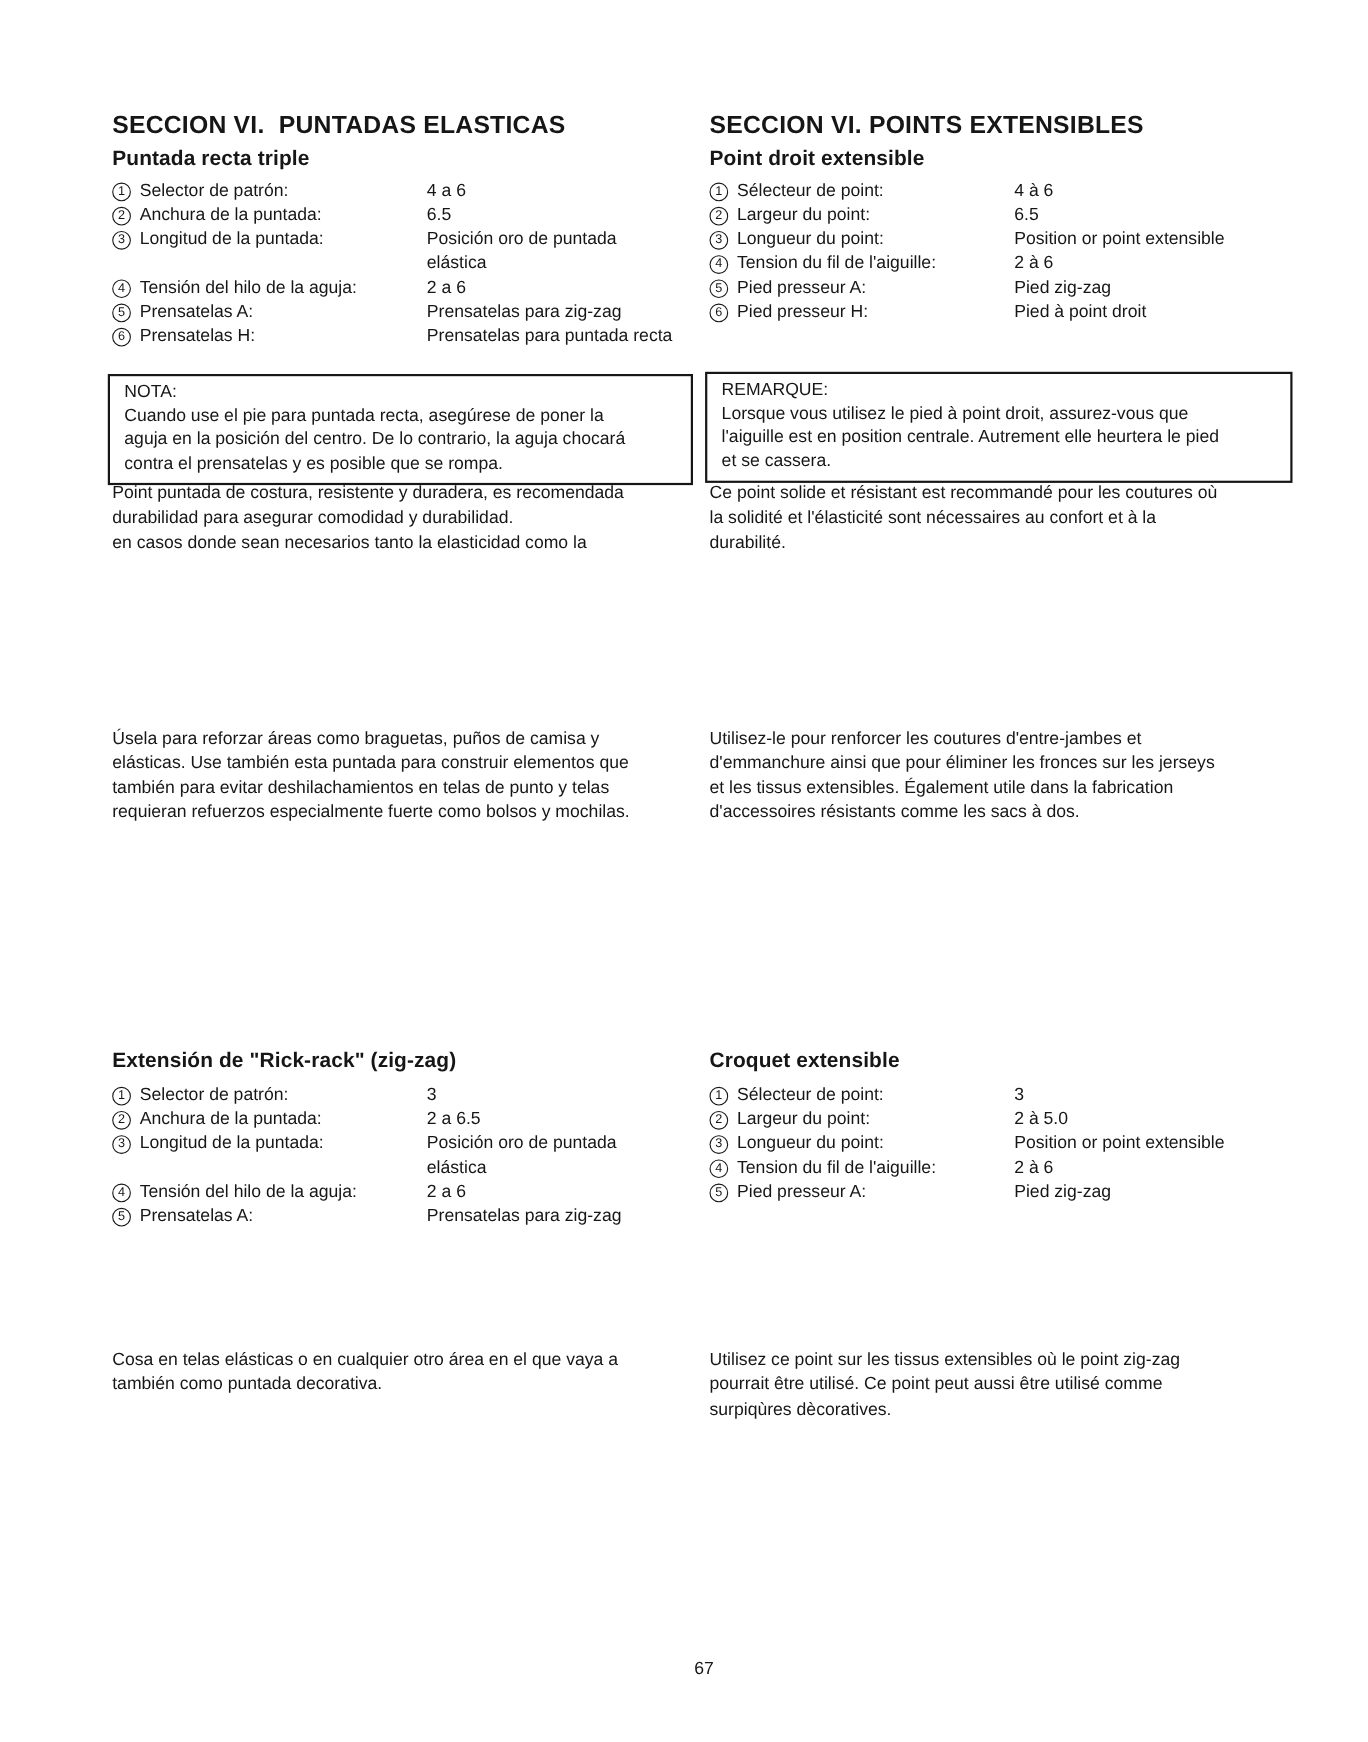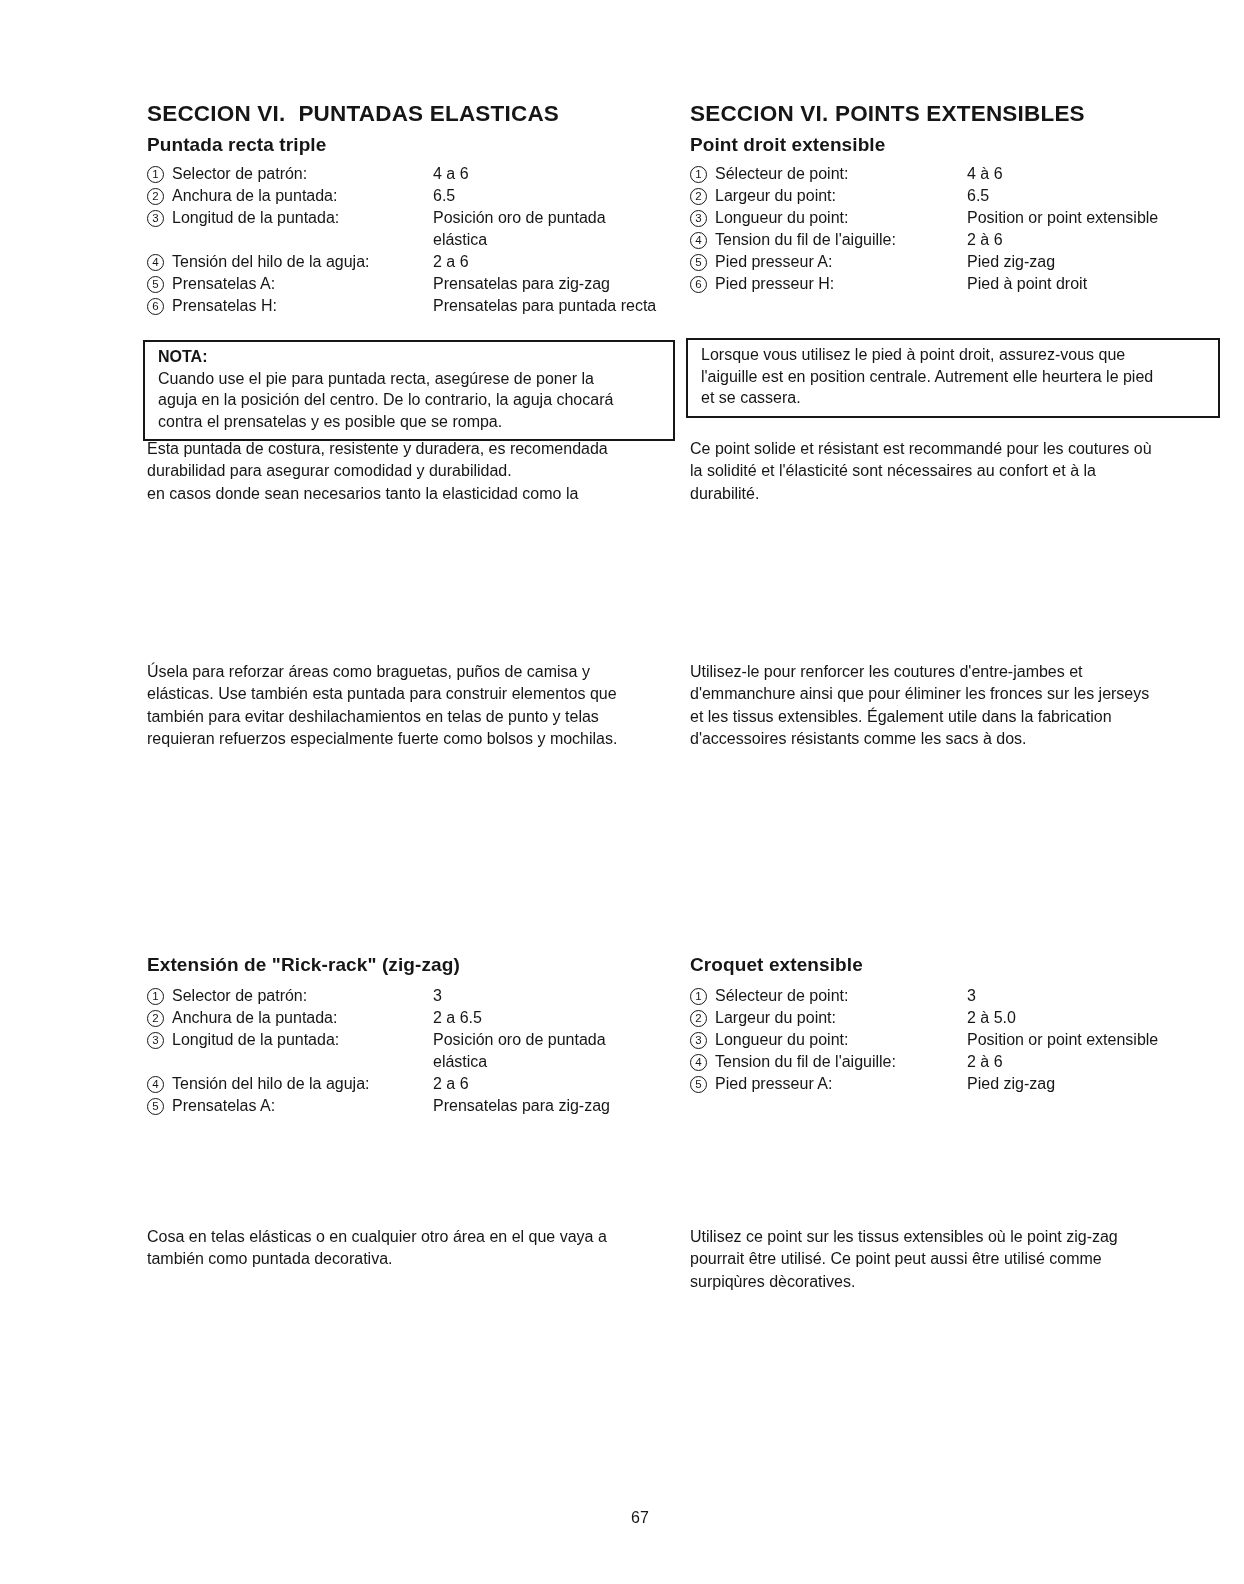--- a/index.html
+++ b/index.html
@@ -1,21 +1,21 @@
 <!DOCTYPE html>
 <html><head>
 <meta charset="utf-8">
 <style>
   html,body{margin:0;padding:0;background:#e8e8e8;}
   .page{
     position:relative;width:1244px;height:1584px;background:#ffffff;
     font-family:"Liberation Sans",sans-serif;color:#161616;margin:0 auto;
     overflow:hidden;
   }
-  .col{position:absolute;top:0;height:1584px;margin-left:45px;}
+  .col{position:absolute;top:0;height:1584px;}
   .col-left{left:102px;width:530px;}
   .col-right{left:645px;width:530px;}
 
   .sec-title{position:absolute;top:101px;left:0;font-size:22.5px;font-weight:bold;white-space:pre-wrap;letter-spacing:.2px;}
   .blk-title{position:absolute;left:0;font-size:19px;font-weight:bold;letter-spacing:.1px;}
   .t1{top:134px;}
   .t2{top:954px;}
 
   .spec-list{position:absolute;left:0;width:100%;font-size:16px;line-height:22px;}
   .list1{top:163px;}
@@ -24,21 +24,21 @@
   .circ{flex:0 0 auto;width:15px;height:15px;border:1px solid #161616;border-radius:50%;
         font-size:11.5px;line-height:15px;text-align:center;margin:3px 8px 0 0;}
   .lbl{flex:0 0 auto;width:261px;}
   .col-right .lbl{width:252px;}
   .val{flex:0 0 auto;width:225px;}
   .col-right .val{width:252px;}
 
   .notebox{position:absolute;top:340px;left:-4px;width:532px;box-sizing:border-box;
            border:2px solid #161616;padding:4px 10px 7px 13px;font-size:16px;line-height:21.5px;}
   .col-right .notebox{width:534px;top:338px;}
-  .note-title{font-weight:bold;}
+  .note-title{font-weight:normal;}
   .nowrap{white-space:nowrap;}
 
   .para{position:absolute;left:0;font-size:16px;line-height:22.3px;white-space:nowrap;}
   .p1{top:438px;}
   .p2{top:661px;}
   .p3{top:1226px;}
 
   .page-num{position:absolute;top:1509px;left:572px;width:136px;text-align:center;font-size:16px;}
 </style>
 </head>
@@ -84,21 +84,21 @@
     </div>
 
     <div class="notebox">
       <div class="note-title">NOTA:</div>
       <div class="nowrap">Cuando use el pie para puntada recta, asegúrese de poner la</div>
       <div class="nowrap">aguja en la posición del centro. De lo contrario, la aguja chocará</div>
       <div class="nowrap">contra el prensatelas y es posible que se rompa.</div>
     </div>
 
     <div class="para p1">
-      <div>Esta puntada de costura, resistente y duradera, es recomendada</div>
+      <div>Point puntada de costura, resistente y duradera, es recomendada</div>
       <div>durabilidad para asegurar comodidad y durabilidad.</div>
       <div>en casos donde sean necesarios tanto la elasticidad como la</div>
     </div>
 
     <div class="para p2">
       <div>Úsela para reforzar áreas como braguetas, puños de camisa y</div>
       <div>elásticas. Use también esta puntada para construir elementos que</div>
       <div>también para evitar deshilachamientos en telas de punto y telas</div>
       <div>requieran refuerzos especialmente fuerte como bolsos y mochilas.</div>
     </div>
@@ -170,20 +170,21 @@
         <span class="val">Pied zig-zag</span>
       </div>
       <div class="row">
         <span class="circ">6</span>
         <span class="lbl">Pied presseur H:</span>
         <span class="val">Pied à point droit</span>
       </div>
     </div>
 
     <div class="notebox">
+      <div class="note-title">REMARQUE:</div>
       <div class="nowrap">Lorsque vous utilisez le pied à point droit, assurez-vous que</div>
       <div class="nowrap">l'aiguille est en position centrale. Autrement elle heurtera le pied</div>
       <div class="nowrap">et se cassera.</div>
     </div>
 
     <div class="para p1">
       <div>Ce point solide et résistant est recommandé pour les coutures où</div>
       <div>la solidité et l'élasticité sont nécessaires au confort et à la</div>
       <div>durabilité.</div>
     </div>

